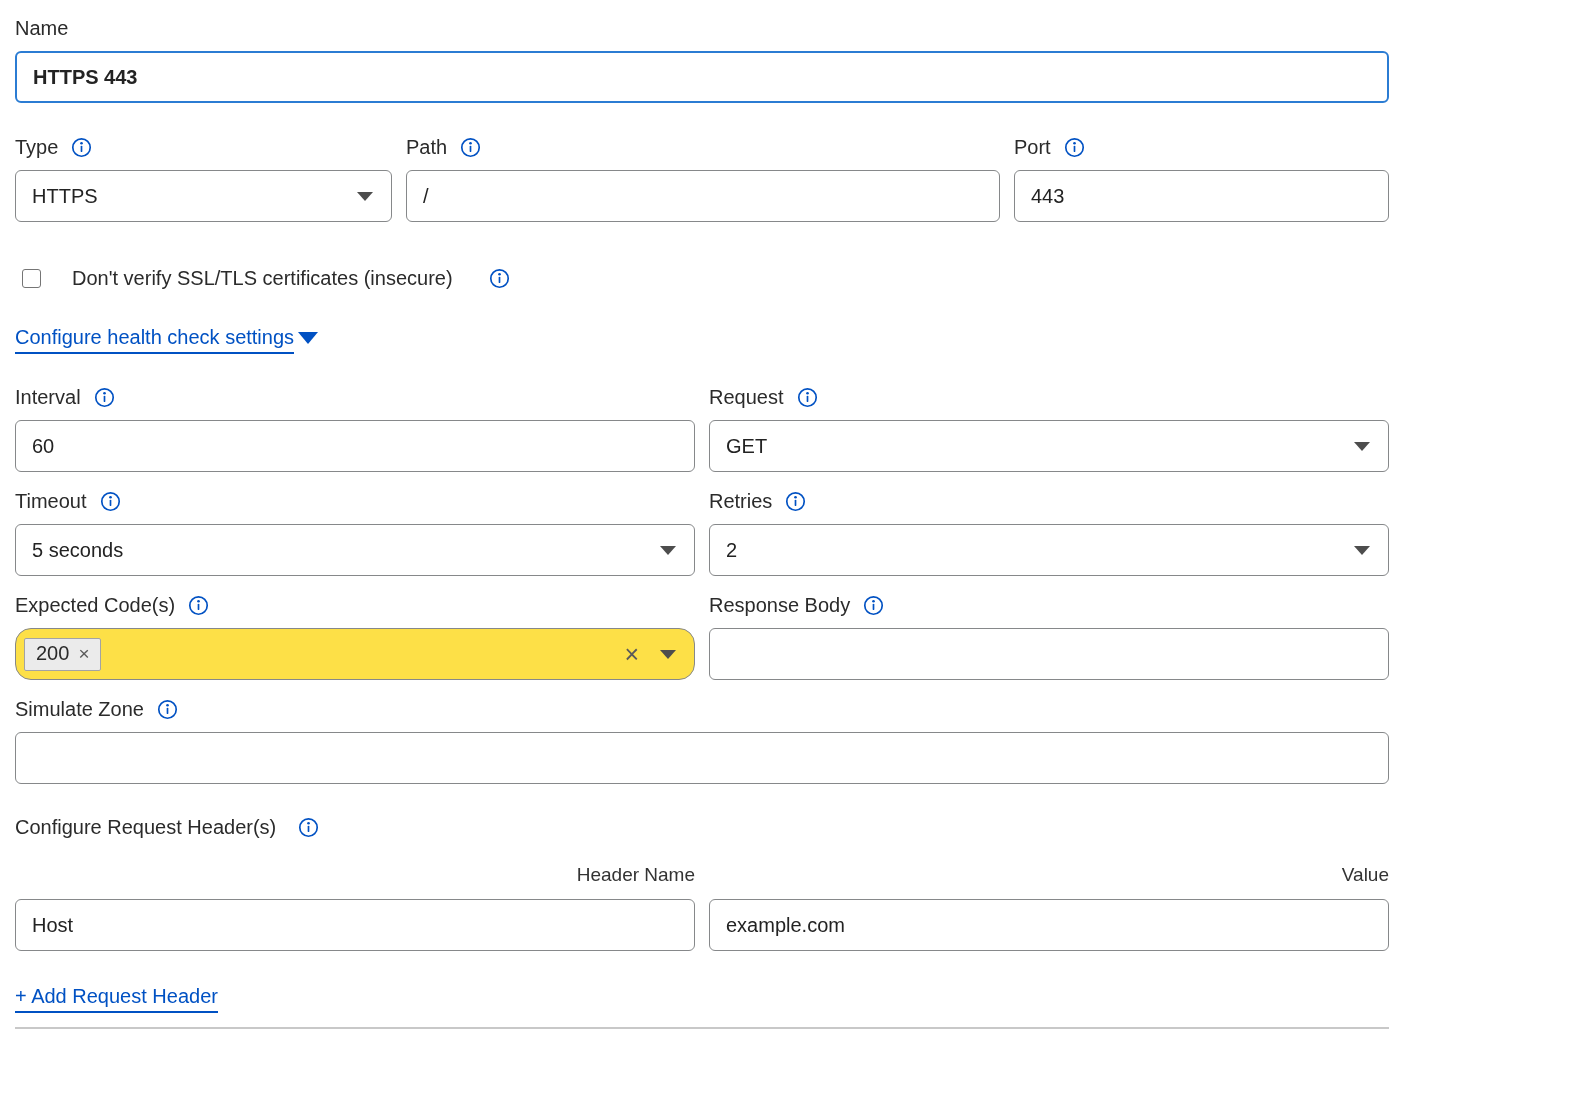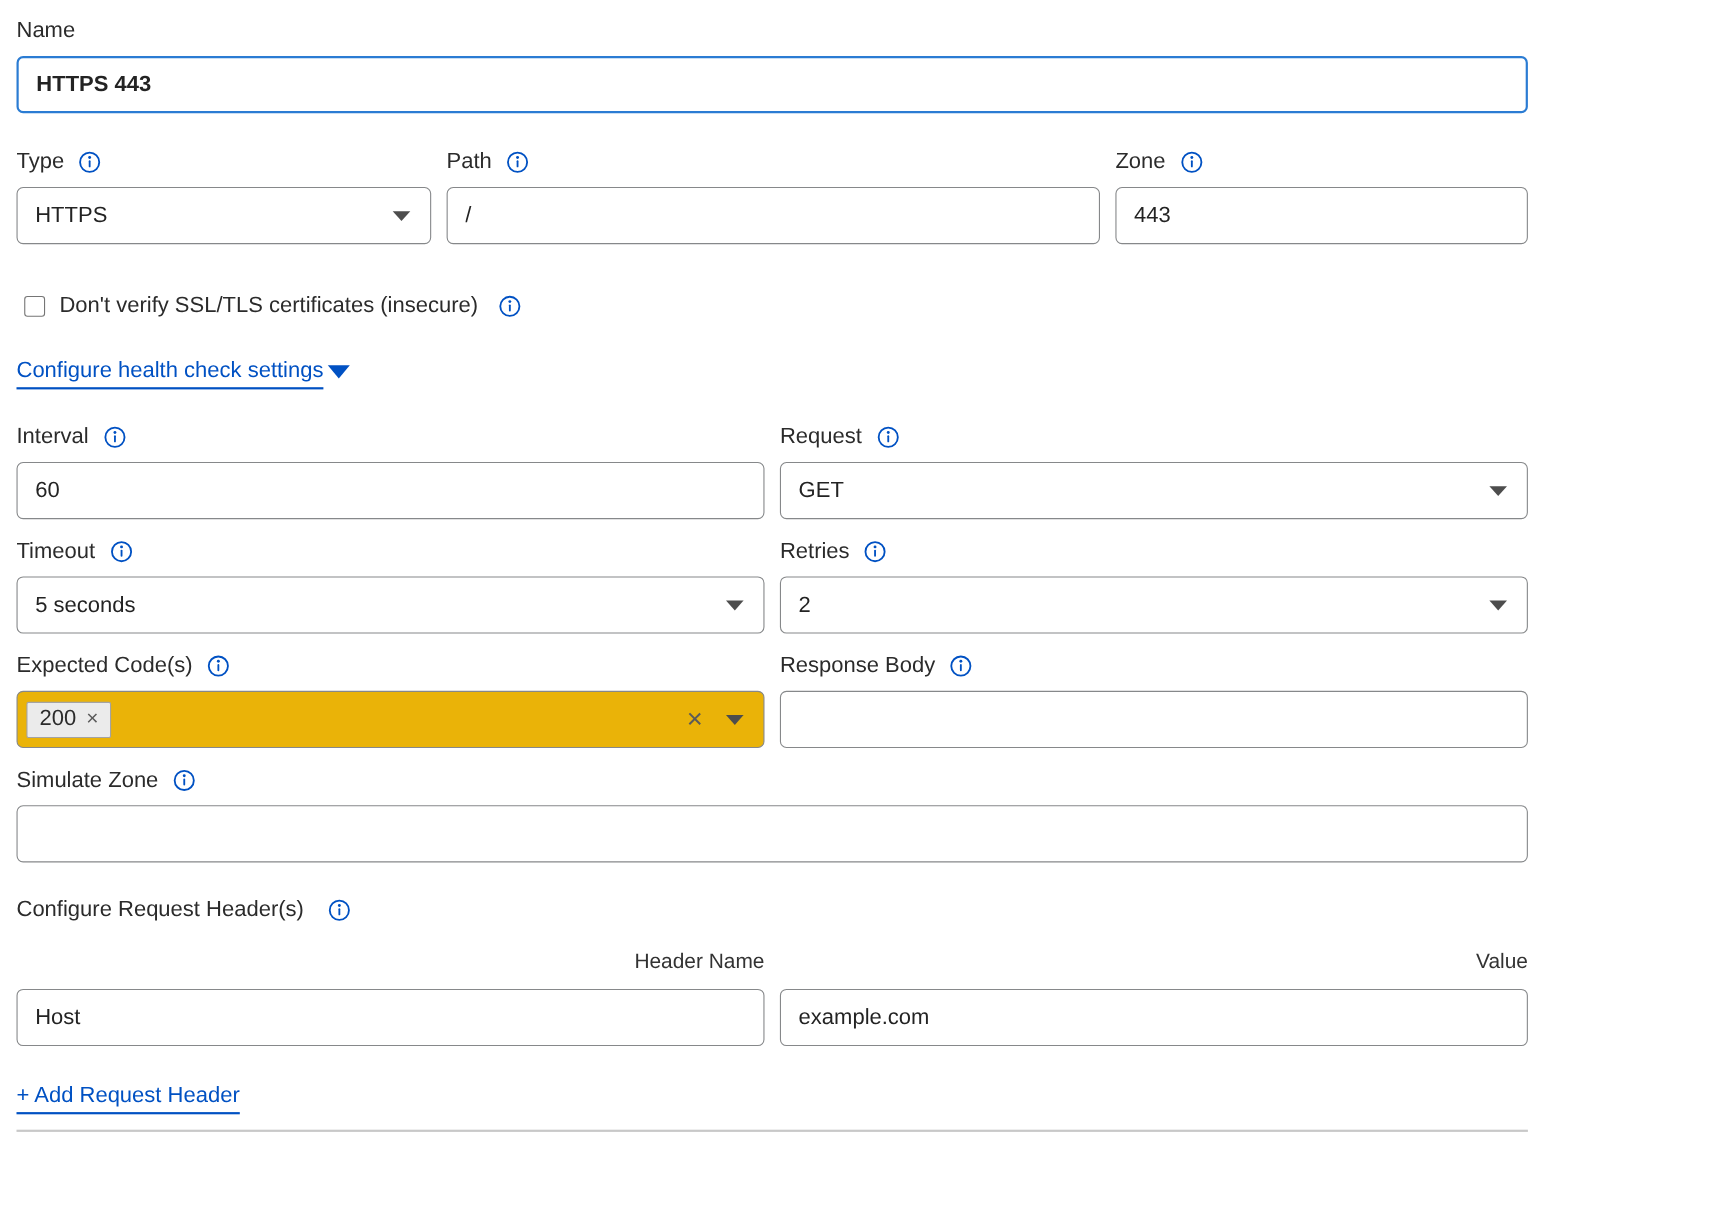--- a/index.html
+++ b/index.html
@@ -110,23 +110,23 @@
     border-top: 12px solid #0051c3;
     margin-left: 4px;
     margin-top: -4px;
   }
   .multiselect {
     display: flex;
     align-items: center;
     width: 100%;
     height: 52px;
     border: 1px solid #86888a;
-    border-radius: 6px;
+    border-radius: 16px;
     padding: 0 18px 0 8px;
-    background: #eab308;
+    background: #fde047;
   }
   .tag {
     display: inline-flex;
     align-items: center;
     gap: 9px;
     background: #ebebeb;
     border: 1px solid #a3a3a3;
     border-radius: 2px;
     padding: 3px 11px 5px 11px;
     font-size: 20px;
@@ -156,21 +156,21 @@
   .divider { border: none; border-top: 2px solid #c8c8c8; margin-top: 14px; }
   .mt-name-row { margin-top: 0; }
   .mt-checkbox { margin-top: 45px; }
   .mt-advanced { margin-top: 36px; }
   .mt-adv-fields { margin-top: 31px; }
   .mt-follow { margin-top: 43px; }
   .mt-configure { margin-top: 32px; }
   .mt-headers { margin-top: 25px; margin-bottom: 0; }
   .mt-addlink { margin-top: 34px; }
   .gap-follow { gap: 26px; }
-  .gap-ssl { gap: 13px; }
+  .gap-ssl { gap: 31px; }
 </style>
 </head>
 <body>
 
 <div class="container">
 
   <div class="field-group mt-name-row">
     <div class="field-label">
       <span>Name</span>
     </div>
@@ -202,21 +202,21 @@
               <circle cx="10" cy="10" r="8.3" fill="none" stroke="currentColor" stroke-width="1.6"></circle>
               <circle cx="10" cy="5.9" r="1.25" fill="currentColor"></circle>
               <rect x="9.2" y="8.3" width="1.6" height="6.1" rx="0.8" fill="currentColor"></rect>
             </svg>
         </span>
       </div>
       <input class="text-input" type="text" value="/" style="">
     </div>
     <div>
       <div class="field-label">
-        <span>Zone</span>
+        <span>Port</span>
         <span class="info-icon">
           <svg width="21" height="21" viewBox="0 0 20 20">
               <circle cx="10" cy="10" r="8.3" fill="none" stroke="currentColor" stroke-width="1.6"></circle>
               <circle cx="10" cy="5.9" r="1.25" fill="currentColor"></circle>
               <rect x="9.2" y="8.3" width="1.6" height="6.1" rx="0.8" fill="currentColor"></rect>
             </svg>
         </span>
       </div>
       <input class="text-input" type="text" value="443" style="">
     </div>

